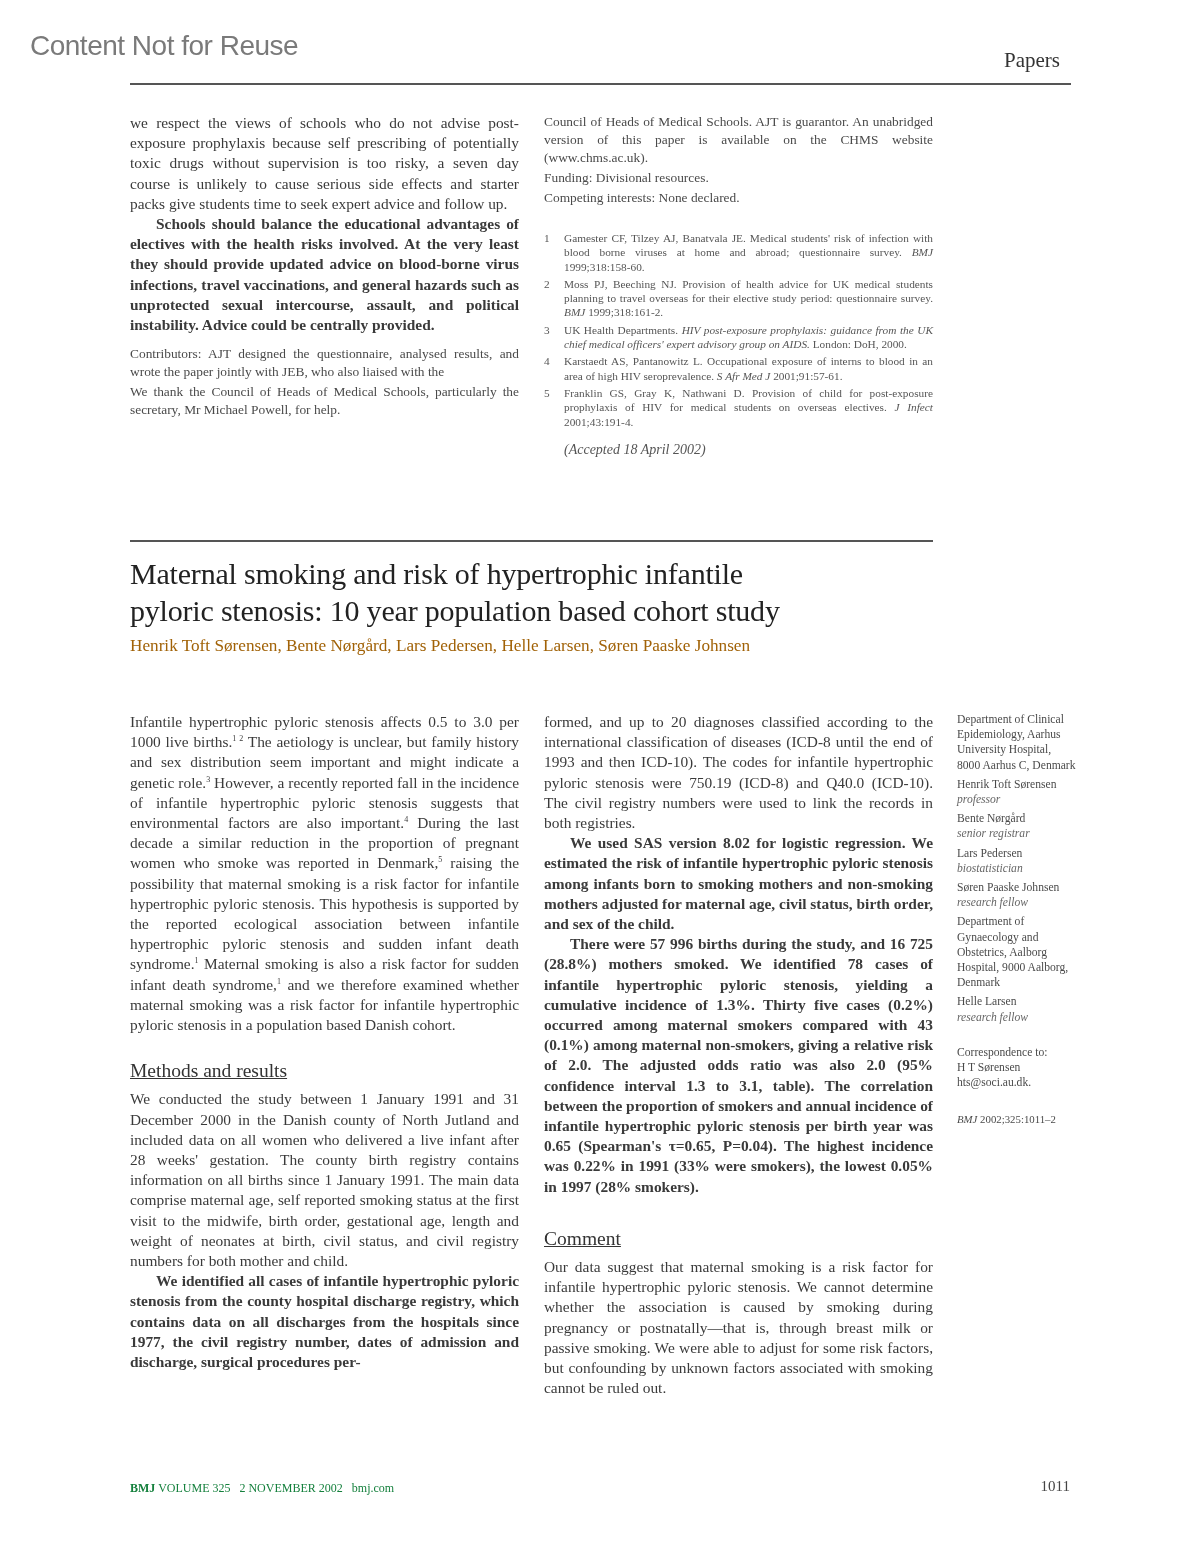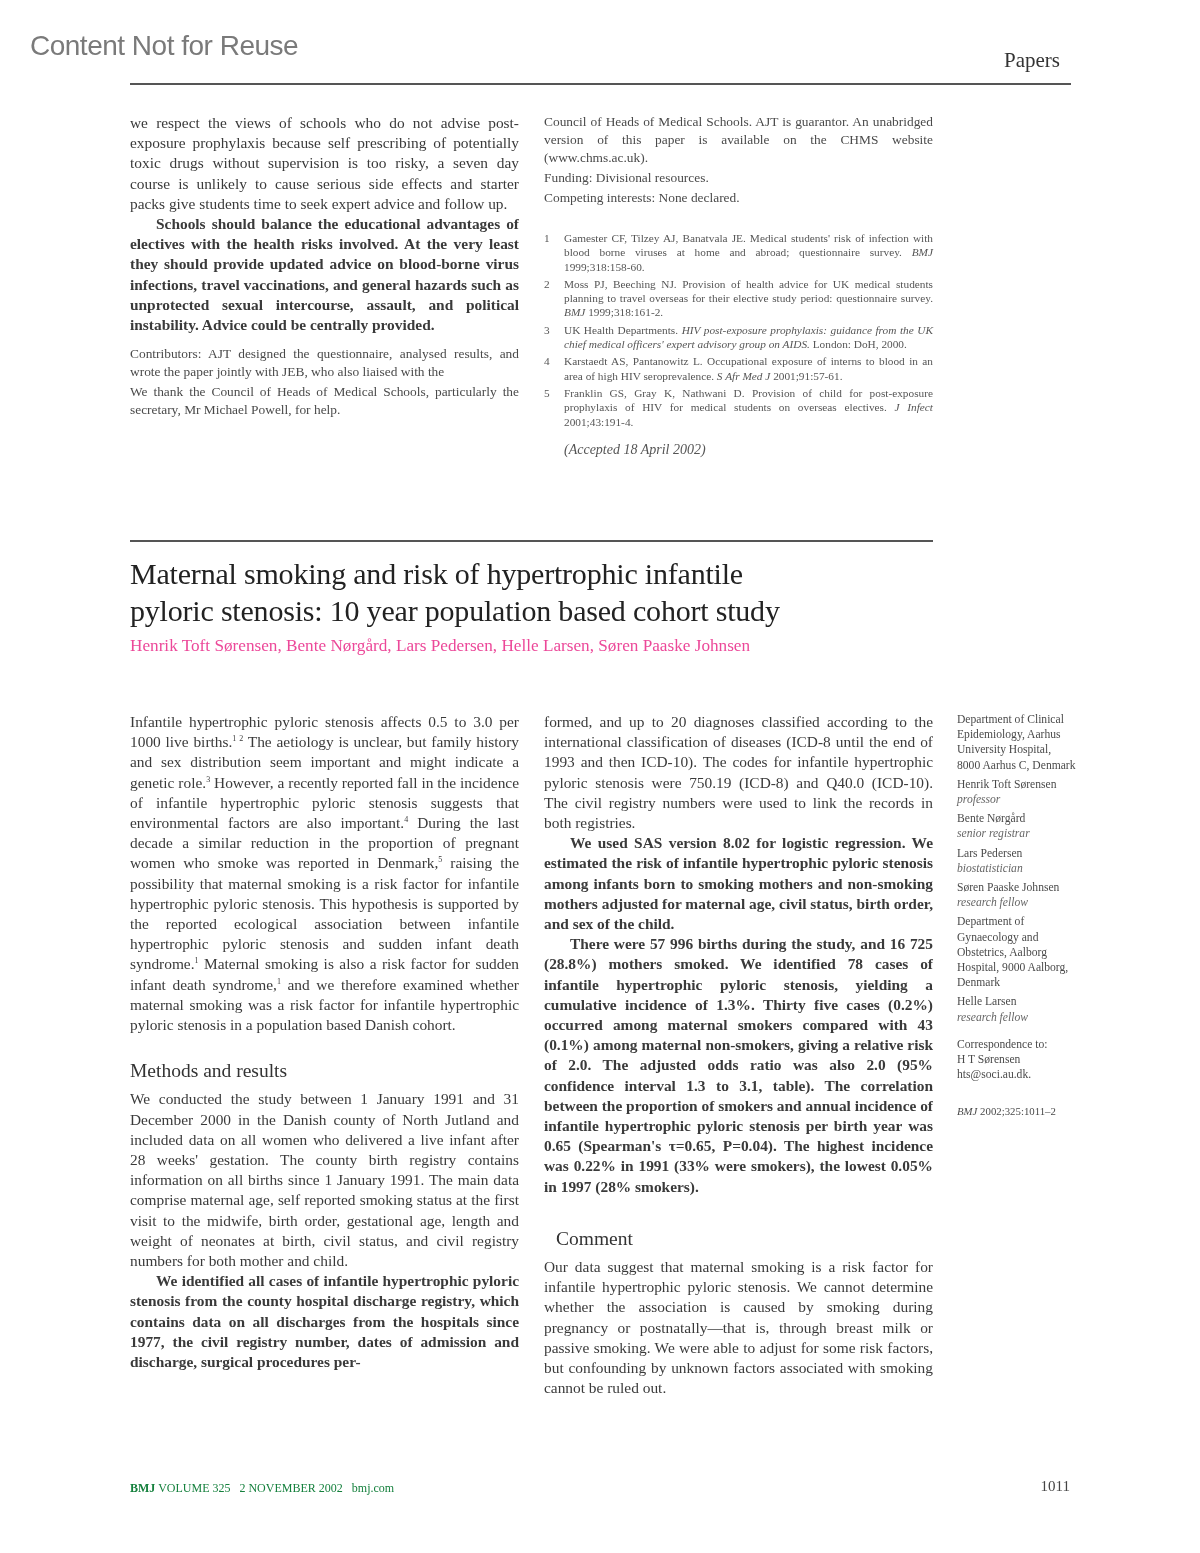--- a/index.html
+++ b/index.html
@@ -16,22 +16,22 @@
   .small { font-size: 13.4px; line-height: 18px; color: #4a4a4a; text-align: justify; }
   .small p { margin: 0 0 2px 0; }
   .refs { font-size: 11.3px; line-height: 14.3px; color: #555; text-align: justify; }
   .ref { display: flex; margin-bottom: 3px; }
   .ref-num { width: 20px; flex-shrink: 0; }
   .ref-text { flex: 1; }
   .accepted { font-style: italic; font-size: 14px; color: #555; margin-top: 14px; padding-left: 20px; }
   .mid-rule { left: 130px; top: 540px; width: 803px; height: 0; border-top: 2px solid #555; }
   .title { left: 130px; top: 555px; width: 820px; font-size: 30px; line-height: 37px; color: #222;
            letter-spacing: -0.2px; }
-  .authors { left: 130px; top: 636px; font-size: 17.2px; color: #ec4899; }
-  h3 { font-size: 19.5px; font-weight: normal; margin: 0; color: #333; }
+  .authors { left: 130px; top: 636px; font-size: 17.2px; color: #a16207; }
+  h3 { font-size: 19.5px; font-weight: normal; margin: 0; color: #333; text-decoration: underline; }
   .sidebar { left: 957px; top: 712px; width: 120px; font-size: 11.6px; line-height: 15.2px; color: #4a4a4a; }
   .sidebar .blk { margin-bottom: 4px; }
   .sidebar .it { font-style: italic; color: #666; }
   sup { font-size: 8px; line-height: 0; vertical-align: 6px; }
   .footer-left { left: 130px; top: 1481px; font-size: 12px; color: #15803d; }
   .footer-left b { font-weight: bold; }
   .footer-right { right: 130px; top: 1478px; font-size: 15px; color: #444; }
 </style>
 </head>
 <body>
@@ -92,21 +92,21 @@
   <p><span>Infantile hypertrophic pyloric stenosis affects 0.5 to 3.0 per 1000 live births.</span><sup>1 2</sup><span> The aetiology is unclear, but family history and sex distribution seem important and might indicate a genetic role.</span><sup>3</sup><span> However, a recently reported fall in the incidence of infantile hypertrophic pyloric stenosis suggests that environmental factors are also important.</span><sup>4</sup><span> During the last decade a similar reduction in the proportion of pregnant women who smoke was reported in Denmark,</span><sup>5</sup><span> raising the possibility that maternal smoking is a risk factor for infantile hypertrophic pyloric stenosis. This hypothesis is supported by the reported ecological association between infantile hypertrophic pyloric stenosis and sudden infant death syndrome.</span><sup>1</sup><span> Maternal smoking is also a risk factor for sudden infant death syndrome,</span><sup>1</sup><span> and we therefore examined whether maternal smoking was a risk factor for infantile hypertrophic pyloric stenosis in a population based Danish cohort.</span></p>
   <h3 style="margin-top:26px; margin-bottom:8px;">Methods and results</h3>
   <p>We conducted the study between 1 January 1991 and 31 December 2000 in the Danish county of North Jutland and included data on all women who delivered a live infant after 28 weeks' gestation. The county birth registry contains information on all births since 1 January 1991. The main data comprise maternal age, self reported smoking status at the first visit to the midwife, birth order, gestational age, length and weight of neonates at birth, civil status, and civil registry numbers for both mother and child.</p>
   <p class="indent">We identified all cases of infantile hypertrophic pyloric stenosis from the county hospital discharge registry, which contains data on all discharges from the hospitals since 1977, the civil registry number, dates of admission and discharge, surgical procedures per-</p>
 </div>
 
 <div class="abs col" style="left:544px; top:712px; width:389px;">
   <p>formed, and up to 20 diagnoses classified according to the international classification of diseases (ICD-8 until the end of 1993 and then ICD-10). The codes for infantile hypertrophic pyloric stenosis were 750.19 (ICD-8) and Q40.0 (ICD-10). The civil registry numbers were used to link the records in both registries.</p>
   <p class="indent">We used SAS version 8.02 for logistic regression. We estimated the risk of infantile hypertrophic pyloric stenosis among infants born to smoking mothers and non-smoking mothers adjusted for maternal age, civil status, birth order, and sex of the child.</p>
   <p class="indent">There were 57 996 births during the study, and 16 725 (28.8%) mothers smoked. We identified 78 cases of infantile hypertrophic pyloric stenosis, yielding a cumulative incidence of 1.3%. Thirty five cases (0.2%) occurred among maternal smokers compared with 43 (0.1%) among maternal non-smokers, giving a relative risk of 2.0. The adjusted odds ratio was also 2.0 (95% confidence interval 1.3 to 3.1, table). The correlation between the proportion of smokers and annual incidence of infantile hypertrophic pyloric stenosis per birth year was 0.65 (Spearman's τ=0.65, P=0.04). The highest incidence was 0.22% in 1991 (33% were smokers), the lowest 0.05% in 1997 (28% smokers).</p>
-  <h3 style="margin-top:32px; margin-bottom:8px;margin-left:12px;">Comment</h3>
+  <h3 style="margin-top:32px; margin-bottom:8px;">Comment</h3>
   <p>Our data suggest that maternal smoking is a risk factor for infantile hypertrophic pyloric stenosis. We cannot determine whether the association is caused by smoking during pregnancy or postnatally—that is, through breast milk or passive smoking. We were able to adjust for some risk factors, but confounding by unknown factors associated with smoking cannot be ruled out.</p>
 </div>
 
 <div class="abs sidebar">
   <div class="blk">Department of Clinical Epidemiology, Aarhus University Hospital, 8000 Aarhus C, Denmark</div>
   <div class="blk">
     <div>Henrik Toft Sørensen</div>
     <div class="it">professor</div>
   </div>
   <div class="blk">
@@ -119,21 +119,21 @@
   </div>
   <div class="blk">
     <div>Søren Paaske Johnsen</div>
     <div class="it">research fellow</div>
   </div>
   <div class="blk">Department of Gynaecology and Obstetrics, Aalborg Hospital, 9000 Aalborg, Denmark</div>
   <div class="blk">
     <div>Helle Larsen</div>
     <div class="it">research fellow</div>
   </div>
-  <div class="blk" style="margin-top:12px;">
+  <div class="blk" style="margin-top:20px;">
     <div>Correspondence to:</div>
     <div>H T Sørensen</div>
     <div>hts@soci.au.dk.</div>
   </div>
   <div style="margin-top:22px; font-size:10.8px;"><i>BMJ</i><span> 2002;325:1011–2</span></div>
 </div>
 
 <div class="abs footer-left"><b>BMJ</b><span style="white-space:pre;"> VOLUME 325   2 NOVEMBER 2002   bmj.com</span></div>
 <div class="abs footer-right">1011</div>
 

